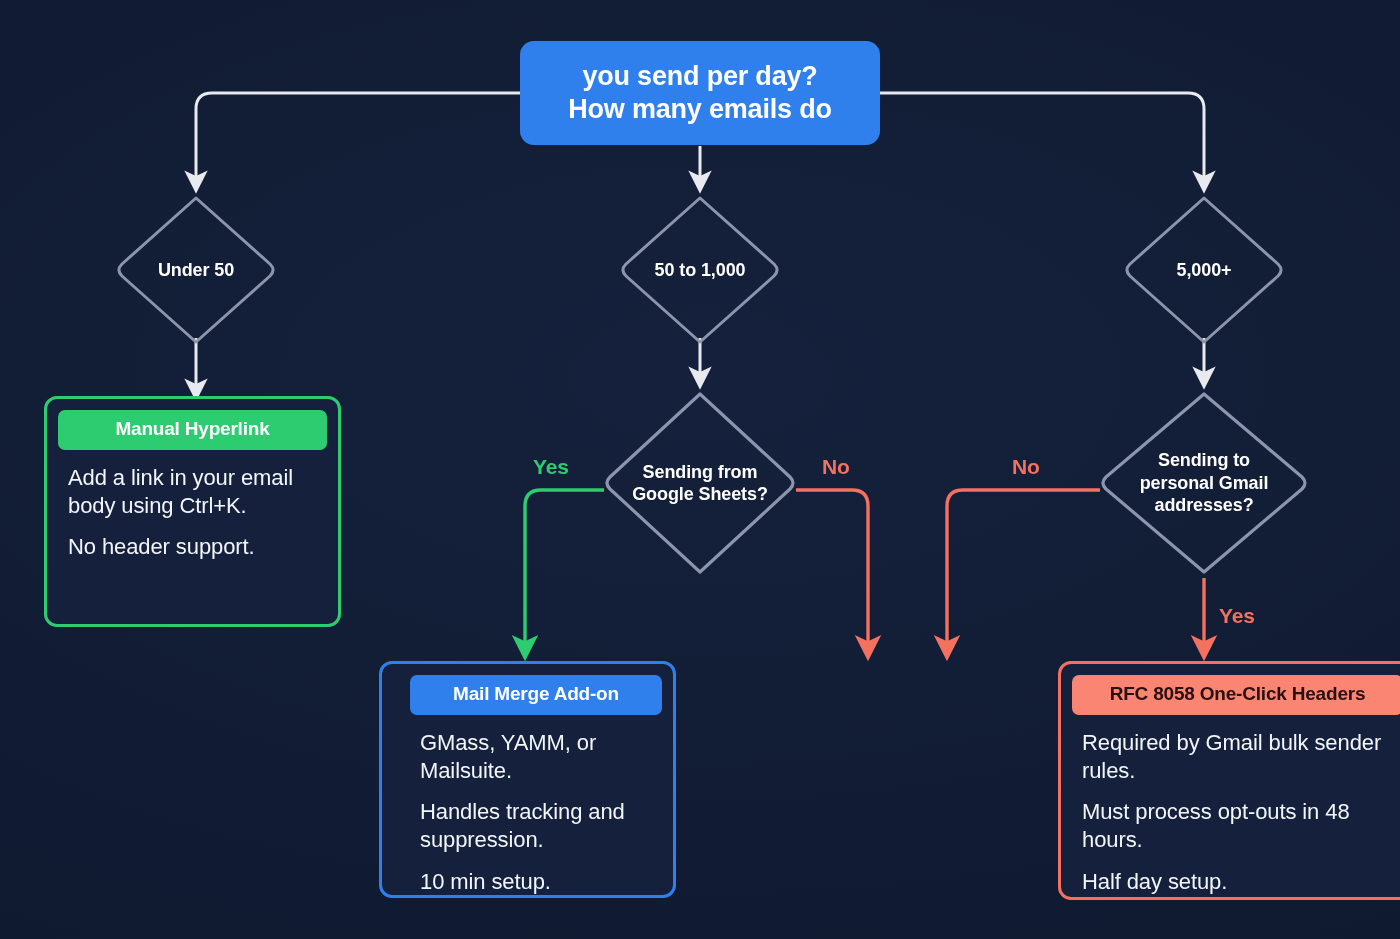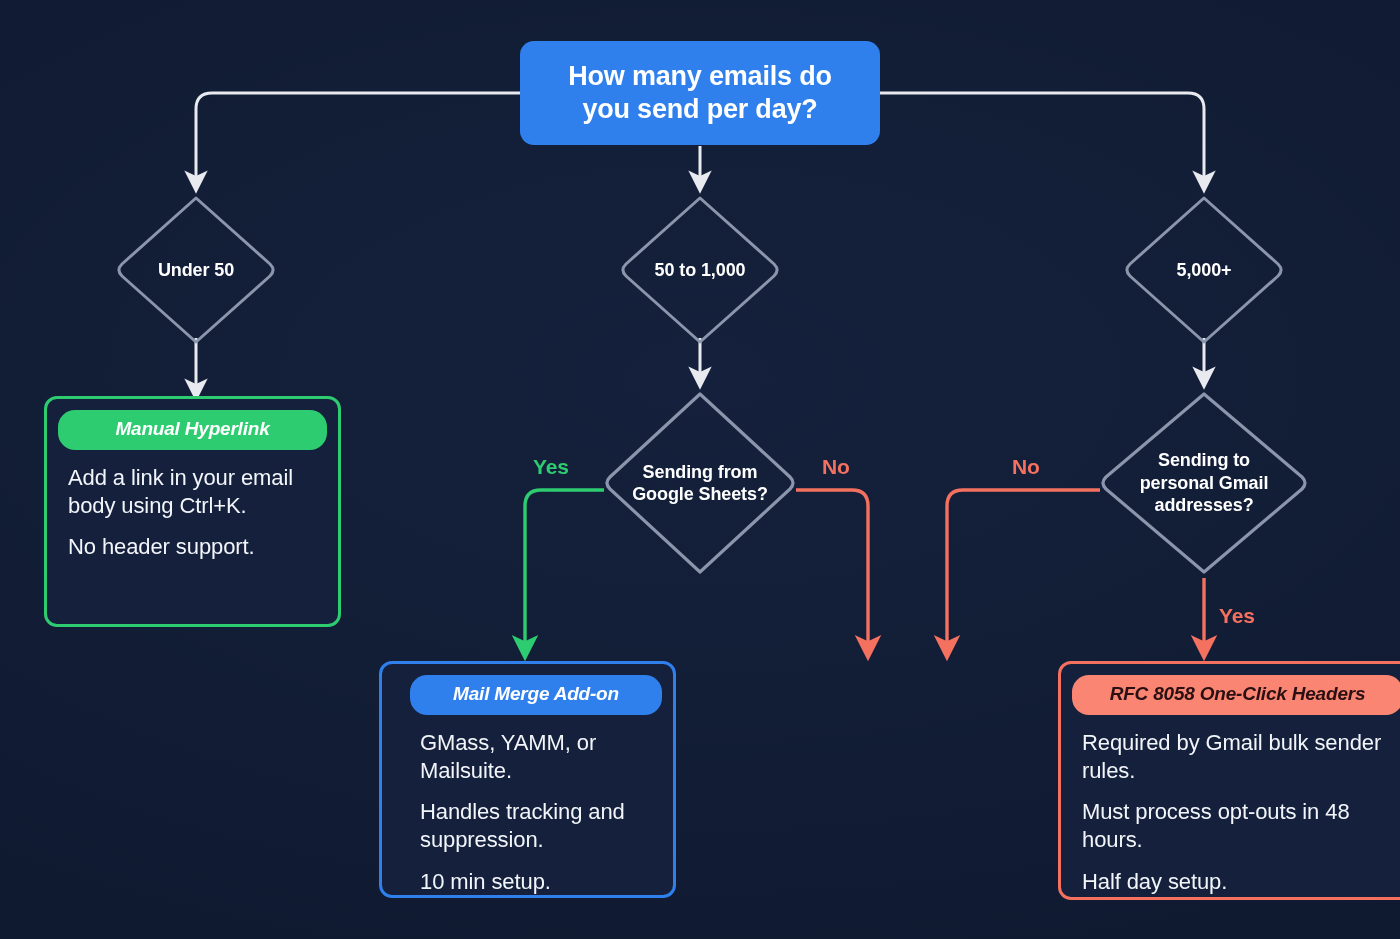--- a/index.html
+++ b/index.html
@@ -72,29 +72,28 @@
     box-sizing: border-box;
     background: #15213c;
     border-radius: 13px;
     border: 3px solid #888;
     padding: 11px 11px 13px 11px;
     display: flex;
     flex-direction: column;
   }
   .card-header {
     box-sizing: border-box;
-    border-radius: 17px;
+    border-radius: 7px;
     text-align: center;
     font-weight: bold;
     font-size: 19px;
     line-height: 1.1;
     padding: 9px 8px 10px 8px;
     margin-bottom: 6px;
     letter-spacing: -0.2px;
-    font-style: italic;
   }
   .card-body {
     padding: 2px 10px 0 10px;
   }
   .card-line {
     color: #f2f5fa;
     font-size: 22px;
     line-height: 1.28;
     margin: 13px 0 0 0;
     letter-spacing: -0.1px;
@@ -157,22 +156,22 @@
       <path d="M796,490 L852,490 Q868,490 868,506 L868,648" stroke="#f4705f" stroke-width="3.4" marker-end="url(#arrow-red)"></path>
 
       <path d="M1100,490 L963,490 Q947,490 947,506 L947,648" stroke="#f4705f" stroke-width="3.4" marker-end="url(#arrow-red)"></path>
 
       <path d="M1204,578 L1204,648" stroke="#f4705f" stroke-width="3.4" marker-end="url(#arrow-red)"></path>
     </g>
   </svg>
 
   <div class="root-node" style="left:520px; top:41px; width:360px; height:104px;">
     <div>
+      <div>you send per day?</div>
       <div>How many emails do</div>
-      <div>you send per day?</div>
     </div>
   </div>
 
   <div class="diamond" style="left:116px; top:192px; width:160px; height:156px;">
     <svg width="160" height="156" viewBox="0 0 160 156">
       <path d="M80 6 L154 72 Q160 78 154 84 L80 150 Q80 150 80 150 L6 84 Q0 78 6 72 Z" fill="none" stroke="#8b95ab" stroke-width="3" stroke-linejoin="round"></path>
     </svg>
     <div class="dlabel">
       <span>Under 50</span>
     </div>

